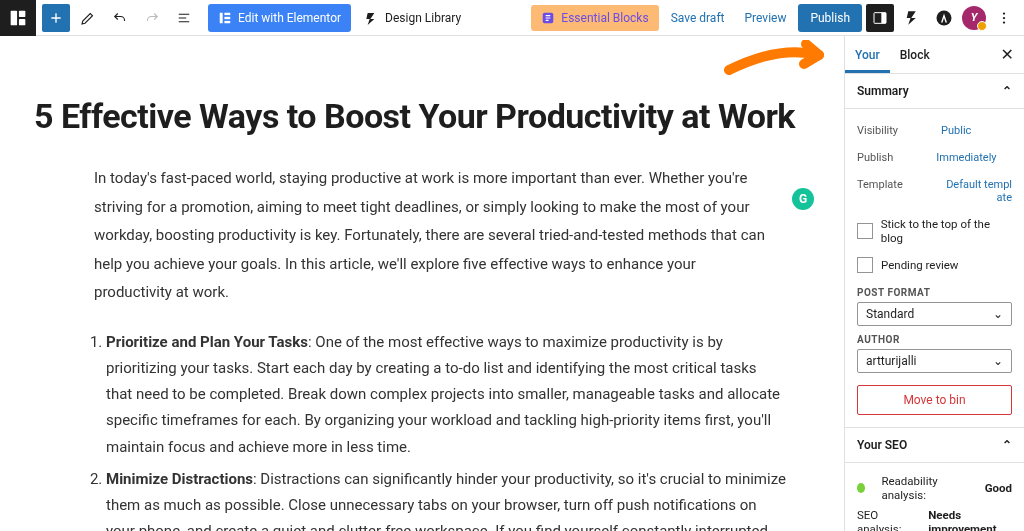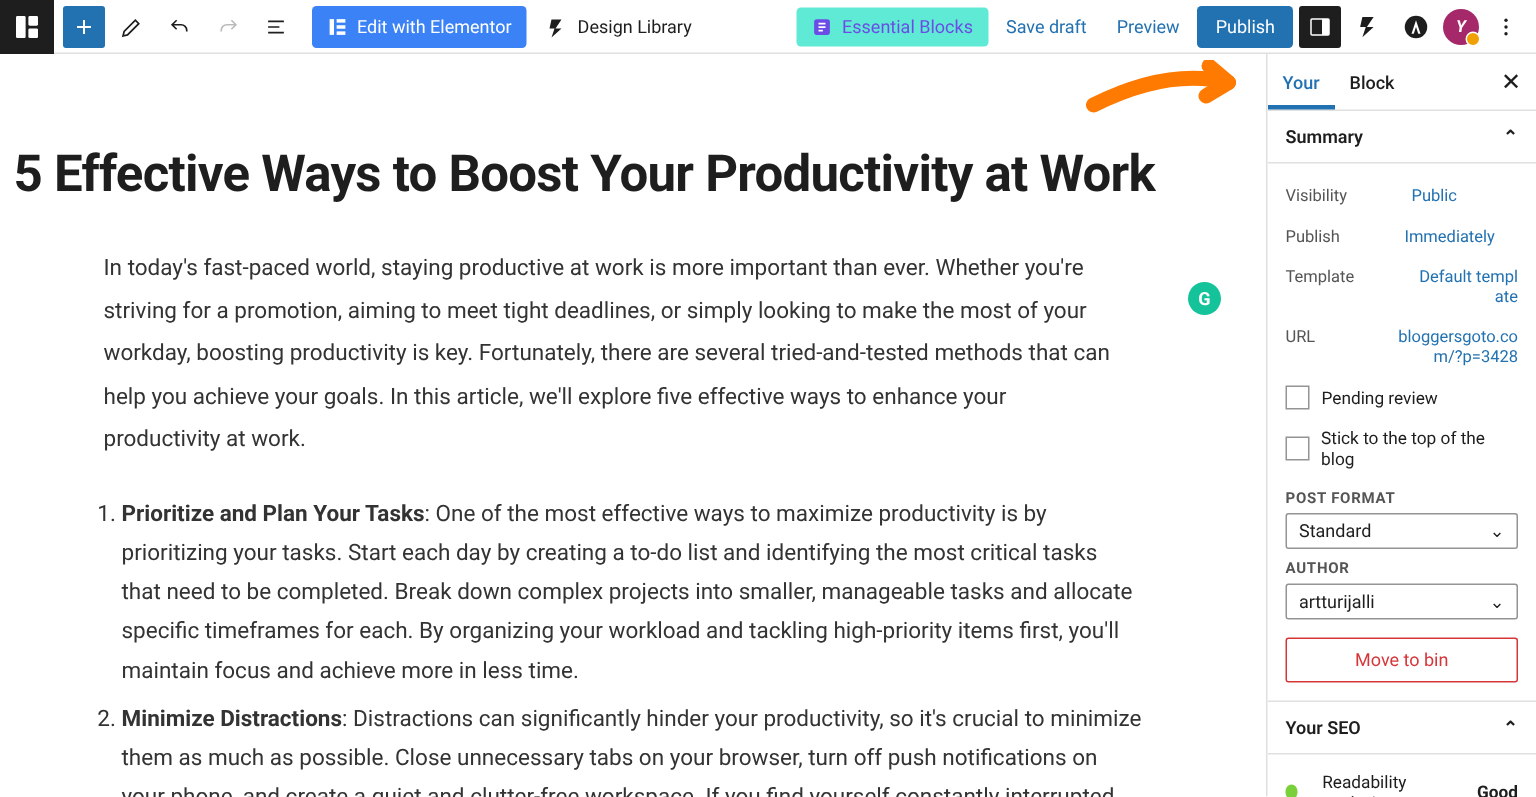--- a/index.html
+++ b/index.html
@@ -8,29 +8,29 @@
   .topbar { display: flex; align-items: center; height: 36px; border-bottom: 1px solid #e0e0e0; padding: 0 6px; gap: 4px; }
   .topbar .logo { width: 36px; height: 36px; background: #1e1e1e; display: flex; align-items: center; justify-content: center; margin-left: -6px; margin-right: 2px; }
   .topbar .logo svg { width: 22px; height: 22px; }
   .topbar .sq-btn { width: 28px; height: 28px; display: flex; align-items: center; justify-content: center; border-radius: 2px; cursor: pointer; }
   .topbar .sq-btn.blue { background: #2271b1; color: #fff; }
   .topbar .sq-btn.blue svg { width: 16px; height: 16px; }
   .topbar .icon-btn svg { width: 18px; height: 18px; }
   .elementor-btn { display: flex; align-items: center; gap: 6px; background: #3b82f6; color: #fff; padding: 0 10px; height: 28px; border-radius: 3px; font-size: 12px; cursor: pointer; margin-left: 6px; }
   .design-lib { display: flex; align-items: flex-start; gap: 6px; padding: 0 8px; height: 28px; font-size: 12px; cursor: pointer; margin-top: 15px; }
   .spacer { flex: 1; }
-  .eb-btn { display: flex; align-items: center; gap: 6px; background: #5eead4; color: #6b4de6; padding: 0 10px; height: 26px; border-radius: 3px; font-size: 12px; cursor: pointer; }
+  .eb-btn { display: flex; align-items: center; gap: 6px; background: #fdba74; color: #6b4de6; padding: 0 10px; height: 26px; border-radius: 3px; font-size: 12px; cursor: pointer; }
   .link-btn { color: #2271b1; font-size: 12px; padding: 0 8px; cursor: pointer; }
   .publish-btn { background: #2271b1; color: #fff; padding: 0 12px; height: 28px; border-radius: 3px; font-size: 12px; cursor: pointer; display: flex; align-items: center; }
   .topbar .dark-sq { width: 28px; height: 28px; background: #1e1e1e; display:flex; align-items:center; justify-content:center; border-radius:2px; }
   .yoast-badge { width: 24px; height: 24px; border-radius: 50%; background: #a4286a; color:#fff; display:flex;align-items:center;justify-content:center; font-size:11px; font-weight:bold; font-style:italic; position:relative; }
   .yoast-badge::after { content:""; position:absolute; bottom:-1px; right:-1px; width:8px;height:8px;border-radius:50%; background:#f0a000; border:1px solid #fff; }
 
   .main { display:flex; height: calc(531px - 36px); }
-  .editor { flex:1; overflow-y:auto; padding: 60px 40px 0 9px; position:relative; }
+  .editor { flex:1; overflow-y:auto; padding: 60px 40px 0 34px; position:relative; }
   .editor h1 { font-size: 34px; font-weight: 700; margin-bottom: 28px; letter-spacing: -0.5px; }
   .editor .intro { font-size: 15px; line-height: 1.9; color: #333; margin: 0 0 22px 60px; max-width: 680px; }
   .editor ol { margin-left: 72px; max-width: 680px; font-size: 15px; line-height: 1.75; color:#333; }
   .editor ol li { margin-bottom: 6px; }
   .editor ol li b { font-weight:700;margin-top:41px; }
   .grammarly { position:absolute; top: 152px; right: 30px; width:22px;height:22px;border-radius:50%; background:#15c39a; display:flex;align-items:center;justify-content:center; color:#fff; font-weight:bold; font-size:12px; }
   .underline-err { text-decoration: underline; text-decoration-color: #d63638; text-decoration-style: solid; }
 
   .arrow-annotation { position:absolute; top: 40px; right: 190px; pointer-events:none; }
 
@@ -184,31 +184,27 @@
           <span class="v">Public</span>
         </div>
       <div class="kv-row">
           <span class="k">Publish</span>
           <span class="v">Immediately</span>
         </div>
       <div class="kv-row">
           <span class="k">Template</span>
           <span class="v">Default template</span>
         </div>
-      <div class="kv-row">
-          <span class="k">URL</span>
-          <span class="v">bloggersgoto.com/?p=3428</span>
+      <div class="chk-row">
+          <span class="box"></span>
+          <span>Stick to the top of the blog</span>
         </div>
       <div class="chk-row">
           <span class="box"></span>
           <span>Pending review</span>
-        </div>
-      <div class="chk-row">
-          <span class="box"></span>
-          <span>Stick to the top of the blog</span>
         </div>
       <div class="field-label">POST FORMAT</div>
       <div class="select">
           <span>Standard</span>
           <span>⌄</span>
         </div>
       <div class="field-label">AUTHOR</div>
       <div class="select">
           <span>artturijalli</span>
           <span>⌄</span>

